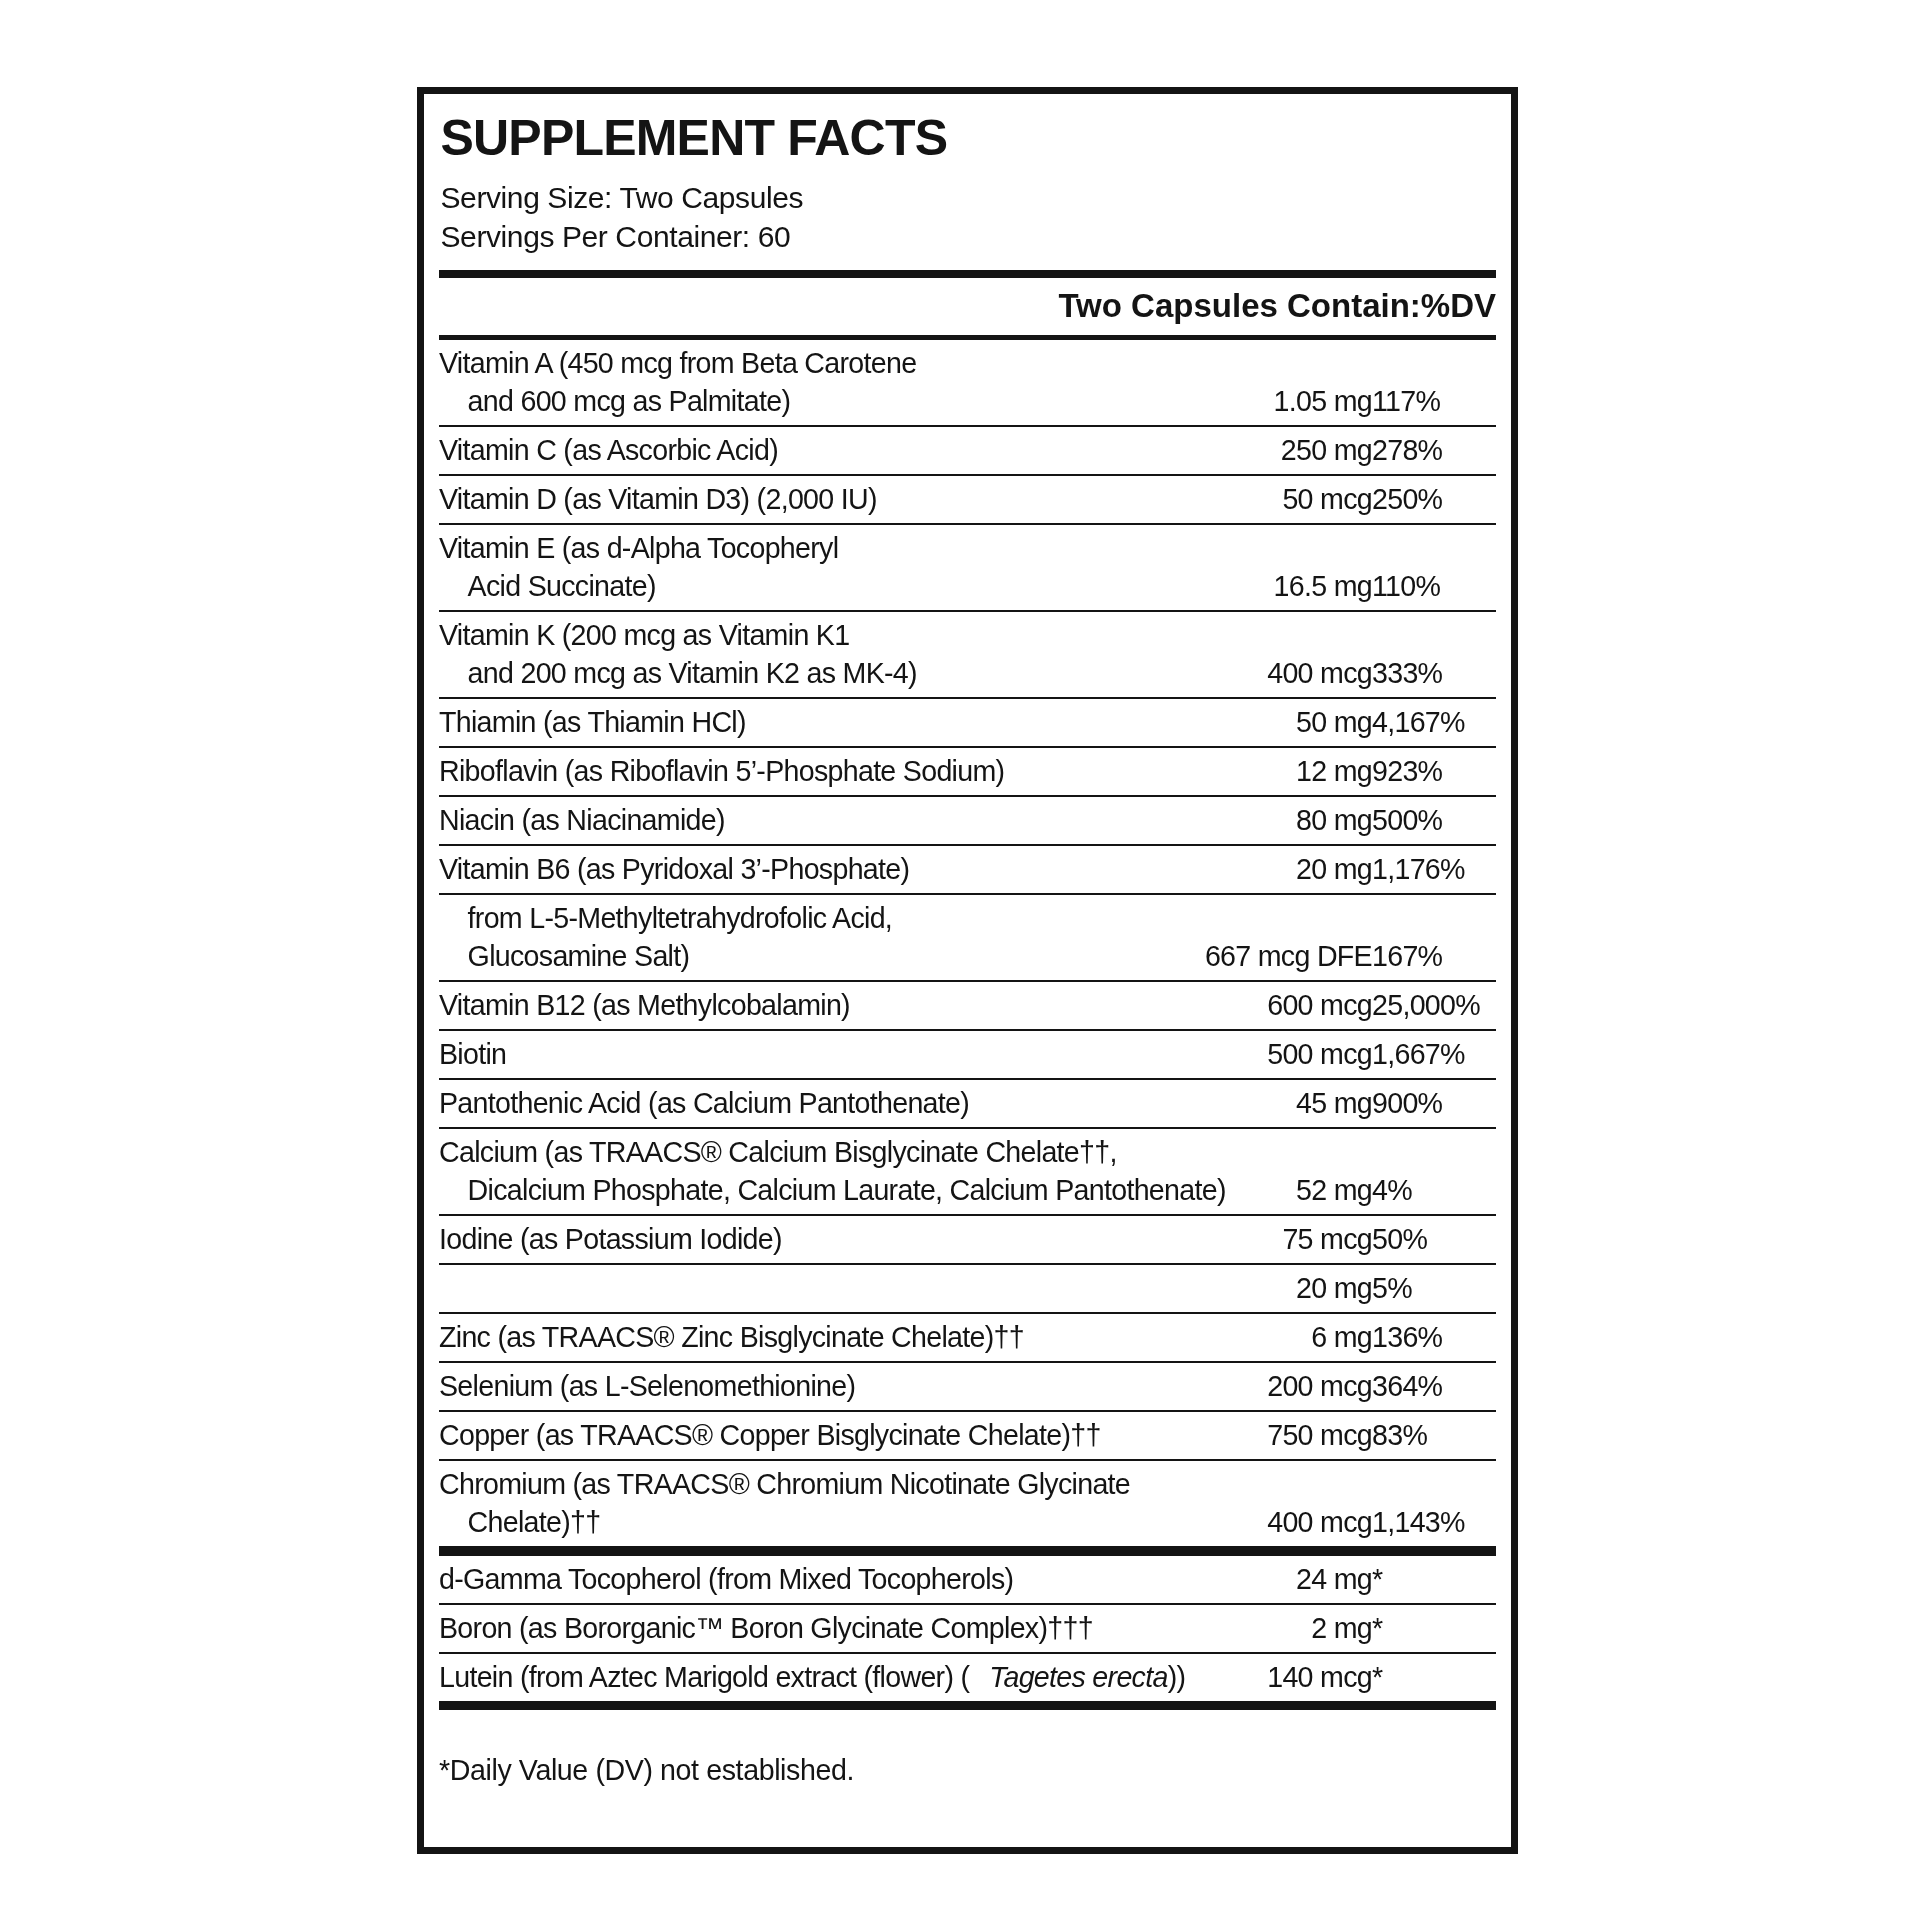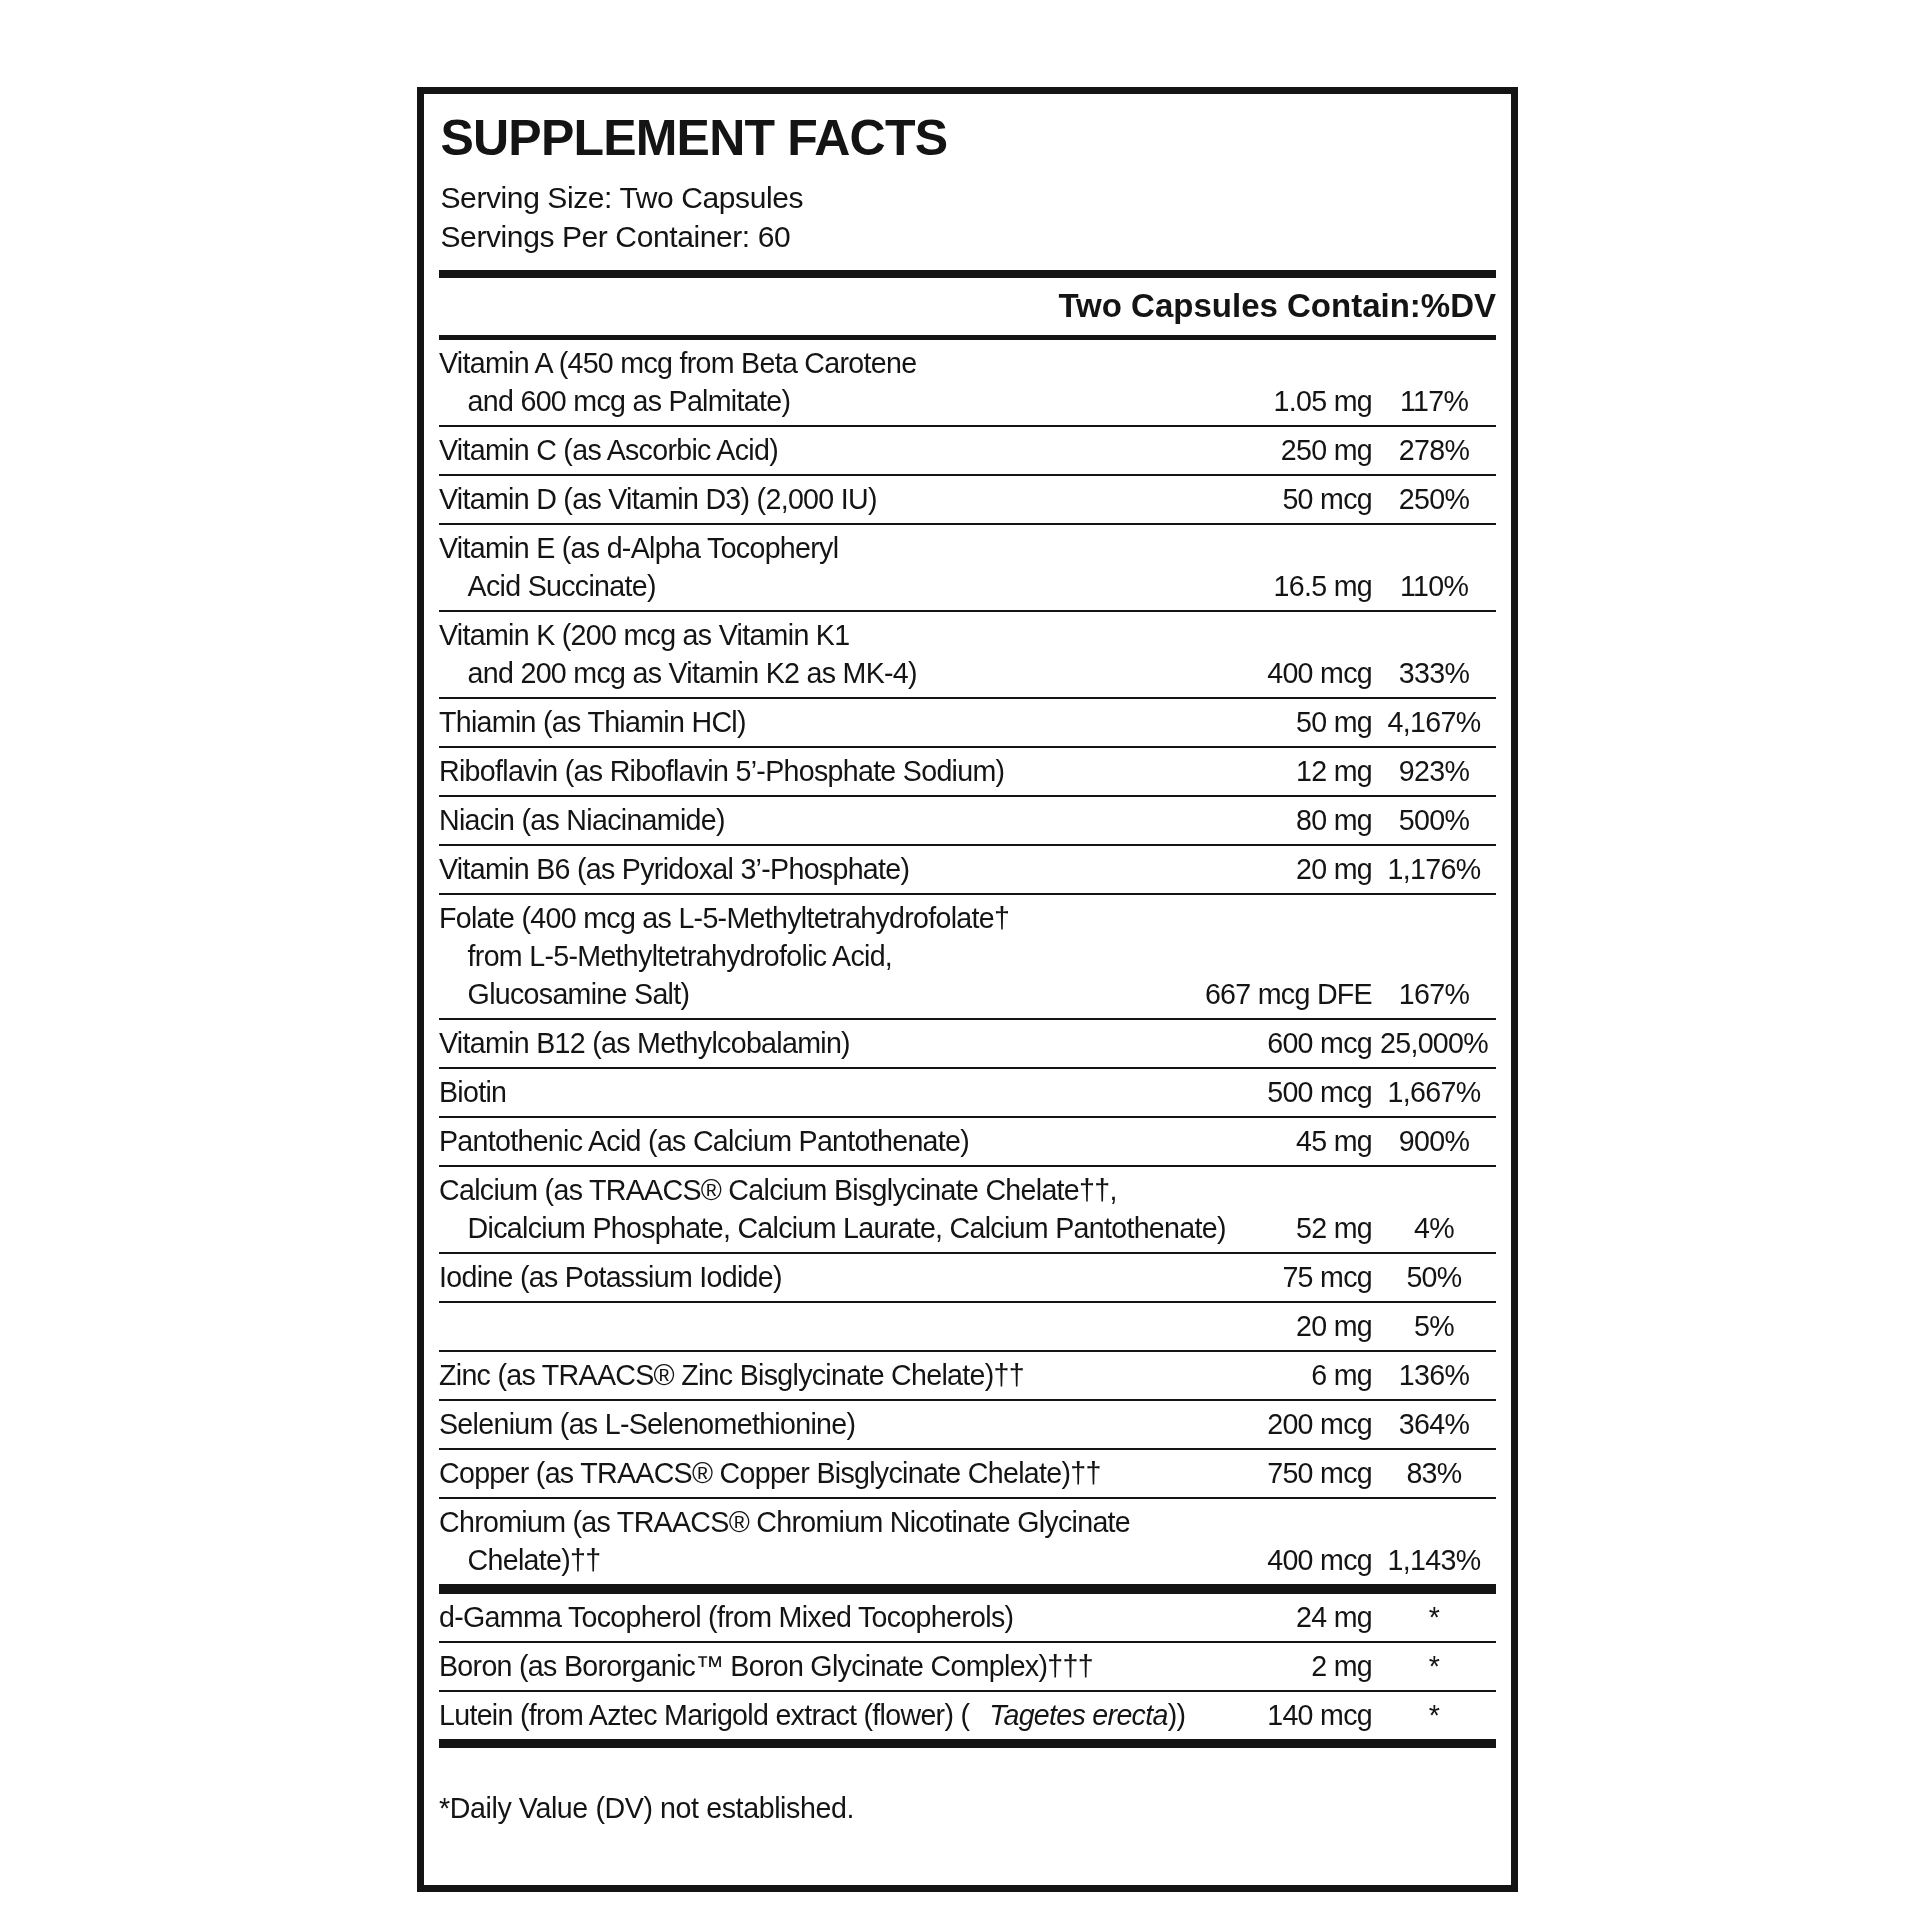--- a/index.html
+++ b/index.html
@@ -54,21 +54,21 @@
     font-size:33px;
     padding:9px 0 10.5px;
   }
   .rows .row{padding:4.5px 0;font-size:28.6px;letter-spacing:-0.7px;}
   .rows .row + .row{border-top:2.3px solid var(--ink);}
   .line{display:flex;align-items:baseline;line-height:38px;}
   .line.cont{padding-left:28.6px;}
   .lbl{white-space:nowrap;text-align:right;}
   .it{font-style:italic;margin-left:20px;}
   .amt{margin-left:auto;padding-left:12px;white-space:nowrap;text-align:left;}
-  .dv{flex:none;width:124px;text-align:center;white-space:nowrap;}
+  .dv{flex:none;width:124px;text-align:left;white-space:nowrap;}
   .footnote{
     font-size:28.6px;
     letter-spacing:-0.4px;
     line-height:36px;
     padding-top:13.5px;
   }
 </style>
 </head>
 <body>
 
@@ -157,23 +157,20 @@
           </div>
         </div>
         <div class="row">
           <div class="line end">
             <span class="lbl">Vitamin B6 (as Pyridoxal 3’-Phosphate)</span>
             <span class="amt">20 mg</span>
             <span class="dv">1,176%</span>
           </div>
         </div>
         <div class="row">
-          <div class="line">
-            <span class="lbl">Folate (400 mcg as L-5-Methyltetrahydrofolate†</span>
-          </div>
           <div class="line cont">
             <span class="lbl">from L-5-Methyltetrahydrofolic Acid,</span>
           </div>
           <div class="line cont end">
             <span class="lbl">Glucosamine Salt)</span>
             <span class="amt">667 mcg DFE</span>
             <span class="dv">167%</span>
           </div>
         </div>
         <div class="row">

